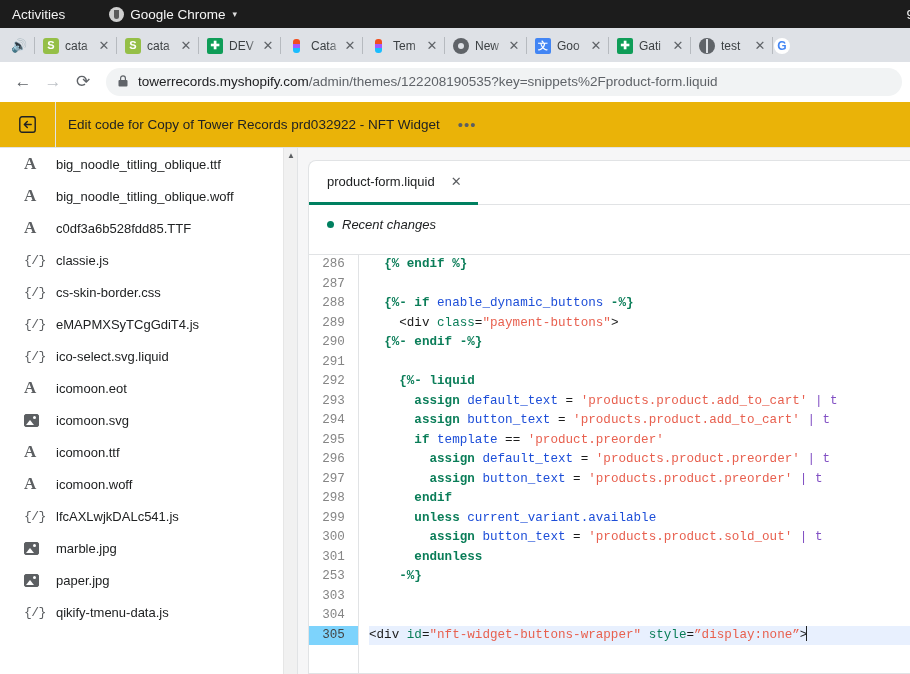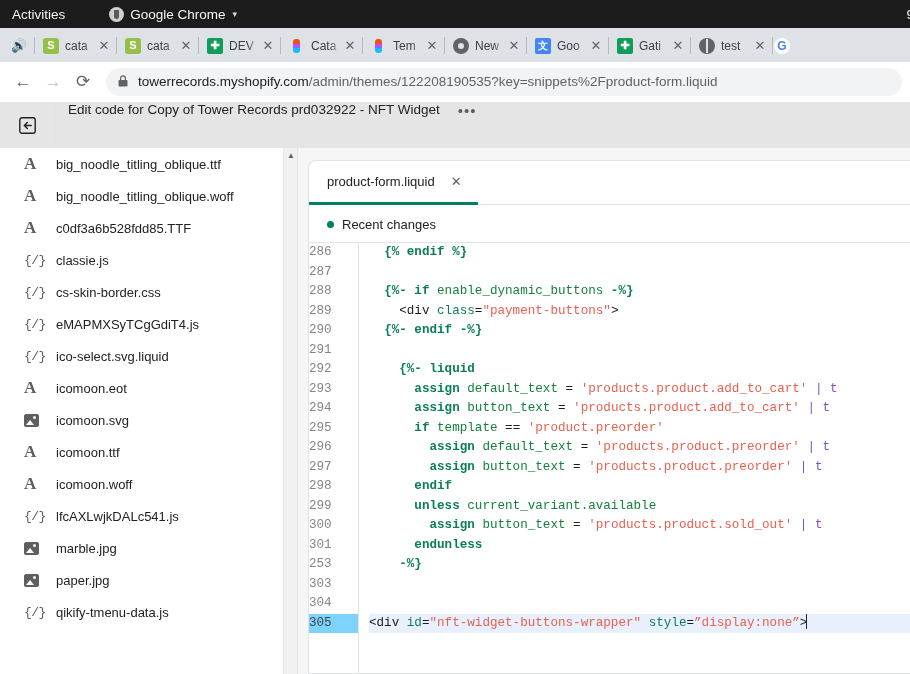--- a/index.html
+++ b/index.html
@@ -106,21 +106,21 @@
   .omnibox {
     flex:1; height:28px; margin-left:8px; background:#f1f3f4; border-radius:14px;
     display:flex; align-items:center; padding: 12px 12px; font-size:13.5px; color:#202124;
   }
   .lock-icon { margin-right:10px; font-size:11px; color:#5f6368; }
   .url-host { color:#202124; }
   .url-path { color:#5f6368; }
 
   
   .page-header {
-    height: 46px; background:#e5e5e5; display:flex; align-items:flex-start;
+    height: 46px; background:#eab308; display:flex; align-items:center;
     border-bottom:1px solid #e1e3e5;
   }
   .back-box {
     width: 56px; height:46px; display:flex; align-items:center; justify-content:center;
     border-right:1px solid #e1e3e5;
   }
   .back-icon { width:17px; height:17px; position:relative; }
   .back-icon svg { display:block; }
   .page-title { margin-left: 12px; font-size:13.5px; color:#202223; }
   .more-dots { margin-left:18px; font-size:15px; color:#5c5f62; letter-spacing:1px; }
@@ -177,51 +177,51 @@
     border-right:none; height: 100%; overflow:hidden;
     display:flex; flex-direction:column;
   }
   .tabbar { height: 44px; display:flex; align-items:center; border-bottom:1px solid #e1e3e5; }
   .file-tab {
     height:44px; display:flex; align-items:center; gap:16px;
     padding: 0 16px 0 18px; font-size:13px; color:#202223;
     border-bottom: 3px solid #008060; margin-bottom:-1px;
   }
   .file-tab-close { color:#5c5f62; font-size:13px; }
-  .recent-bar { padding: 12px 18px 10px 18px; border-bottom:1px solid #e1e3e5; }
+  .recent-bar { padding: 12px 18px 22px 18px; border-bottom:1px solid #e1e3e5;font-style:italic; }
   .recent-title { display:flex; align-items:center; gap:8px; font-size:13px; color:#202223; }
   .recent-dot { width:7px; height:7px; border-radius:50%; background:#008060; display:inline-block; }
   .recent-select {
     margin-left: 16px; margin-top:3px; font-size:12.5px; color:#202223;
     display:flex; align-items:center; gap:7px;
   }
   .recent-caret { font-size:8px; color:#5c5f62; }
 
   
   .code-area {
     flex:1; display:flex; overflow:hidden; background:#ffffff;
     font-family:"Liberation Mono", monospace; font-size:12.6px; line-height:19.5px;
   }
   .gutter {
-    width: 50px; flex:0 0 50px; text-align:left; 
+    width: 50px; flex:0 0 50px; text-align:center; 
     color:#858585; background:#ffffff; border-right:1px solid #e1e3e5;
     user-select:none;
   }
   .code-lines { flex:1; padding-left:10px; white-space:pre; overflow:hidden; }
   .ln { height:19.5px; }
   .ln.active-gutter { background:#7dd3fc; color:#444; }
   .ln.active-code { background:#e8f0fe; position:relative; }
   .cursor {
     display:inline-block; width:1px; height:15px; background:#202223;
     vertical-align:-3px; margin-left:-1px;
   }
   
   .t-tag   { color:#1c1c1c;font-family:Liberation Mono, monospace; }
   .t-kw    { color:#0a7d58; font-weight:bold; }
-  .t-var   { color:#15803d; }
+  .t-var   { color:#1d4ed8; }
   .t-str   { color:#e8604f; }
   .t-attr  { color:#0a7d58; }
   .t-punc  { color:#1c1c1c; }
   .t-filter{ color:#8250c4; }
   .t-pipe  { color:#8250c4; }
   .t-del   { color:#0a7d58; font-weight:bold; }
 </style>
 </head>
 <body>
 

